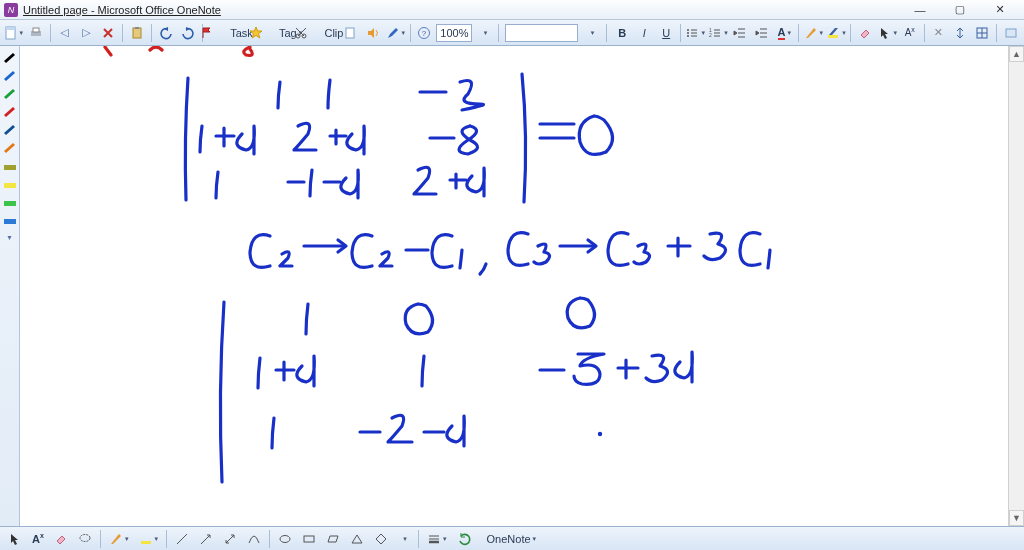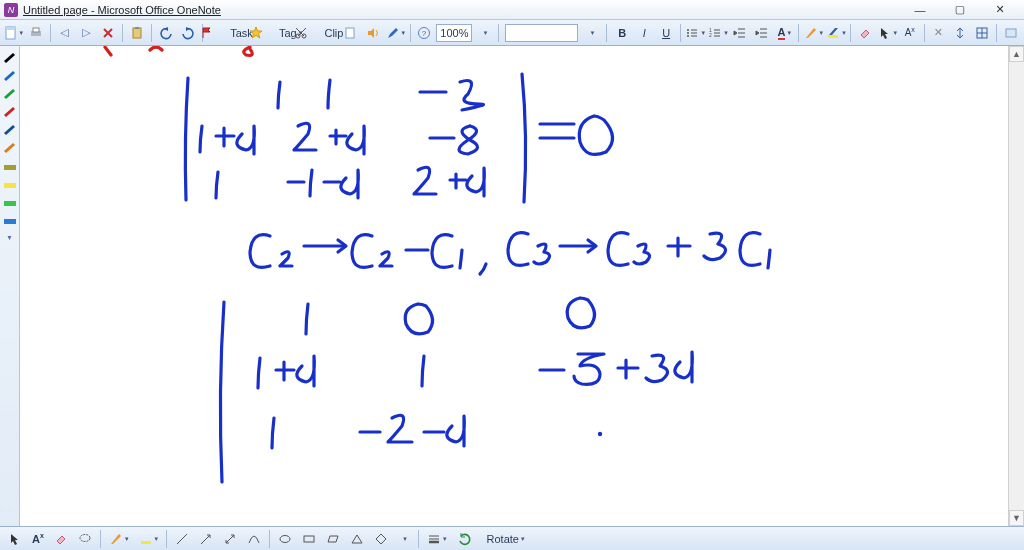--- a/index.html
+++ b/index.html
@@ -694,16 +694,16 @@
       </span>
       <span class="dd">▾</span>
     </span>
   <span class="tbtn">
       <span class="ico">
         <svg viewBox="0 0 14 14">
           <path d="M4 4 a5 5 0 1 1 -1 5" fill="none" stroke="#2a8a3a" stroke-width="1.6"></path>
           <path d="M4 1 v4 h4" fill="none" stroke="#2a8a3a"></path>
         </svg>
       </span>
-      <span class="lbl">Rotate</span>
+      <span class="lbl">OneNote</span>
       <span class="dd">▾</span>
     </span>
 </div>
 
 </body></html>

